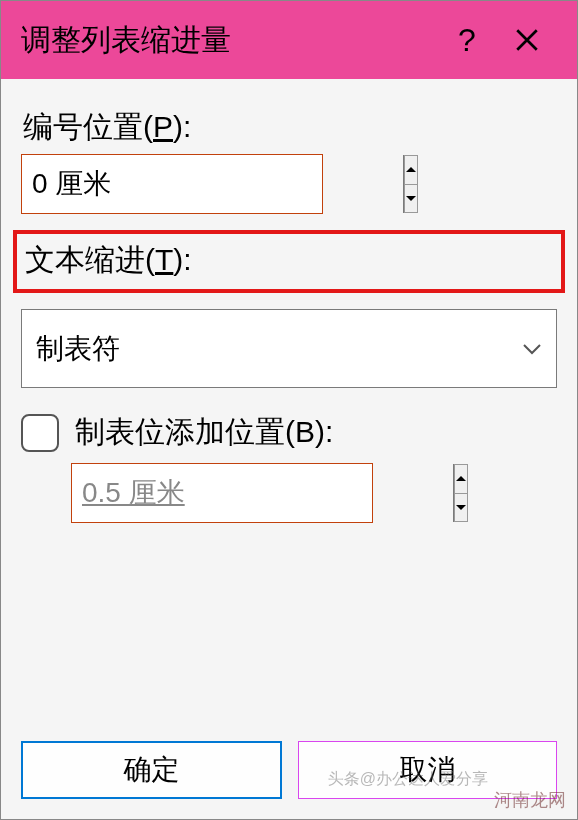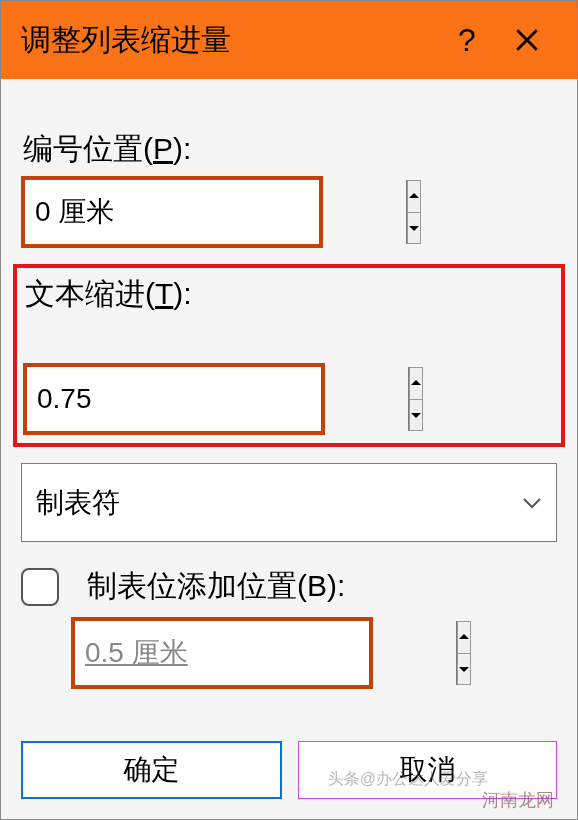--- a/index.html
+++ b/index.html
@@ -19,21 +19,21 @@
       height: 820px;
       background: #f5f5f5;
       border: 1px solid #888;
       display: flex;
       flex-direction: column;
     }
     .titlebar {
       display: flex;
       align-items: center;
       padding: 8px 20px;
-      background: #f97316;
+      background: #ec4899;
       height: 78px;
     }
     .title {
       font-size: 30px;
       color: #000;
       flex: 1;
     }
     .titlebar-btn {
       width: 60px;
       display: flex;
@@ -49,21 +49,20 @@
     .close-btn svg {
       width: 26px;
       height: 26px;
     }
     .content {
       padding: 24px 20px 16px 20px;
       flex: 1;
       display: flex;
       flex-direction: column;
       gap: 8px;
-      justify-content: center;
     }
     .field-group {
       display: flex;
       flex-direction: column;
       gap: 6px;
       padding: 4px 0;
     }
     .highlighted-group {
       border: 4px solid #e31818;
       padding: 6px 6px 8px 6px;
@@ -77,22 +76,22 @@
       font-size: 30px;
       color: #000;
       padding-left: 2px;
     }
     .field-label .underline {
       text-decoration: underline;
     }
     .spinner-control {
       display: flex;
       width: 302px;
-      height: 72px;
-      border: 4px solid #c2410c;
+      height: 60px;
+      border: 1px solid #c2410c;
       background: #fff;
     }
     .spinner-input {
       flex: 1;
       border: none;
       outline: none;
       font-size: 28px;
       padding: 0 10px;
       background: transparent;
       color: #000;
@@ -143,21 +142,21 @@
       align-items: center;
       justify-content: center;
     }
     .dropdown-arrow svg {
       width: 20px;
       height: 12px;
     }
     .checkbox-row {
       display: flex;
       align-items: center;
-      gap: 28px;
+      gap: 16px;
       padding: 8px 0 4px 0;
     }
     .checkbox {
       width: 38px;
       height: 38px;
       border: 2px solid #555;
       border-radius: 8px;
       background: #fff;
       cursor: pointer;
     }
@@ -183,21 +182,21 @@
       display: flex;
       align-items: center;
       justify-content: center;
     }
     .dialog-btn.primary {
       border: 2px solid #0078d4;
     }
     .watermark {
       position: absolute;
       bottom: 8px;
-      right: 24px;
+      right: 12px;
       font-size: 18px;
       color: rgba(120, 60, 60, 0.6);
       pointer-events: none;
     }
     .watermark2 {
       position: absolute;
       bottom: 30px;
       right: 90px;
       font-size: 16px;
       color: rgba(100, 100, 100, 0.45);
@@ -238,35 +237,20 @@
               </svg>
             </div>
         </div>
       </div>
     </div>
 
     <div class="field-group highlighted-group">
       <div class="field-label">
         <span>文本缩进(</span><span class="underline">T</span><span>):</span>
       </div>
-      <div class="spinner-control">
-        <input class="spinner-input" value="0.75" style="">
-        <div class="spinner-buttons">
-          <div class="spin-btn">
-              <svg viewBox="0 0 12 8">
-                <path d="M1 6 L6 1 L11 6" fill="#000"></path>
-              </svg>
-            </div>
-          <div class="spin-btn">
-              <svg viewBox="0 0 12 8">
-                <path d="M1 2 L6 7 L11 2" fill="#000"></path>
-              </svg>
-            </div>
-        </div>
-      </div>
     </div>
 
     <div class="field-group">
       <div class="dropdown-control">
         <div class="dropdown-value">制表符</div>
         <div class="dropdown-arrow">
           <svg viewBox="0 0 20 12">
               <path d="M2 2 L10 10 L18 2" stroke="#555" stroke-width="2" fill="none"></path>
             </svg>
         </div>

